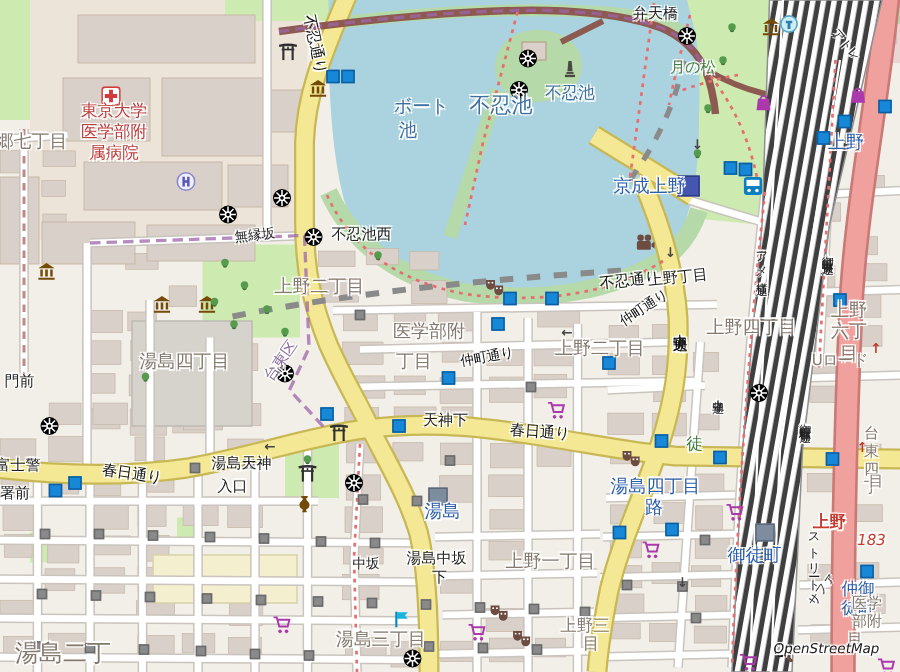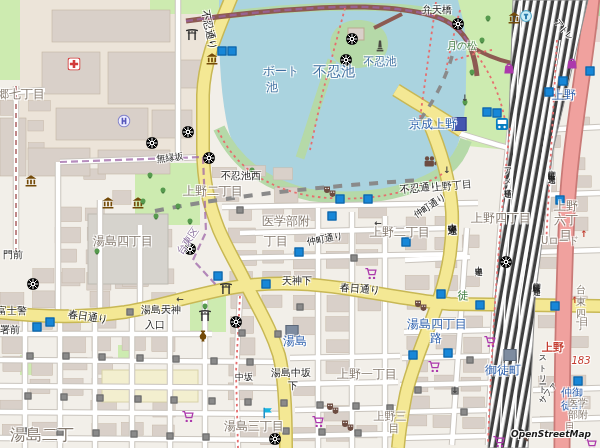--- a/index.html
+++ b/index.html
@@ -14,21 +14,21 @@
   .lbl.area{color:#84796e;}
   .lbl.station{color:#2b5fad;}
   .lbl.water{color:#3f6fa0;}
   .lbl.name{color:#222;}
   .lbl.road{color:#111;font-size:9px;}
   .lbl.hospital{color:#bd3b3b;font-size:11px;line-height:1.25;}
   .lbl.admin{color:#8a6f9e;}
   .lbl.green{color:#3f7d3f;}
   .lbl.red{color:#c43b2f;font-weight:bold;}
   .lbl.route{color:#c43b2f;font-style:italic;}
-  .lbl.attr{color:#1a1a1a;font-weight:bold;font-style:italic;font-size:9px;}
+  .lbl.attr{color:#1a1a1a;font-weight:normal;font-style:italic;font-size:9px;}
   .lbl.v{writing-mode:vertical-rl;text-orientation:upright;letter-spacing:1px;}
   .icon{position:absolute;width:13px;height:13px;transform:translate(-50%,-50%);}
   .icon svg{width:100%;height:100%;position:static;}
   .sq{position:absolute;transform:translate(-50%,-50%);}
   .sq.blue{width:7px;height:7px;background:#1787d8;border:1px solid #0e5e9e;}
   .sq.gray{width:5px;height:5px;background:#8a8a8a;border:1px solid #6b6b6b;}
   .sq.navy{width:13px;height:12px;background:#4456b0;border:1px solid #2e3c86;}
   .sq.slate{width:11px;height:10px;background:#7e8ca0;border:1px solid #5d6878;}
   .tree{position:absolute;width:5px;height:5px;border-radius:50%;background:#569a4e;
         transform:translate(-50%,-50%);box-shadow:0 2px 0 -1px #3e7038;}
@@ -730,23 +730,26 @@
       <div class="arrow" style="color: rgb(68, 68, 68); left: 180px; top: 299px;">←</div>
       <div class="arrow" style="color: rgb(68, 68, 68); left: 447px; top: 170px;">↓</div>
       <div class="arrow" style="color: rgb(68, 68, 68); left: 378px; top: 223px;">←</div>
       <div class="arrow" style="color: rgb(68, 68, 68); left: 455px; top: 390px;">↓</div>
       <div class="arrow" style="color: rgb(68, 68, 68); left: 465px; top: 98px;">↓</div>
       <div class="arrow" style="color: rgb(192, 57, 43); left: 584px; top: 234px;">↑</div>
       <div class="arrow" style="color: rgb(192, 57, 43); left: 570px; top: 414px;">↑</div>
       <div class="arrow" style="color: rgb(192, 57, 43); left: 575px; top: 300px;">↑</div>
     </div>
   <div id="labels">
+      <div class="lbl hospital" style="left: 76px; top: 88px; transform: translate(-50%, -50%);">東京大学
+医学部附
+属病院</div>
       <div class="lbl area" style="left: 21px; top: 94px; font-size: 12px; transform: translate(-50%, -50%);">郷七丁目</div>
       <div class="lbl name" style="left: 170px; top: 158px; font-size: 9px; transform: translate(-50%, -50%) rotate(-6deg);">無縁坂</div>
-      <div class="lbl name" style="left: 241px; top: 157px; transform: translate(-50%, -50%); margin-top: 19px;">不忍池西</div>
+      <div class="lbl name" style="left: 241px; top: 157px; transform: translate(-50%, -50%);">不忍池西</div>
       <div class="lbl area" style="left: 213px; top: 191px; font-size: 12px; transform: translate(-50%, -50%);">上野二丁目</div>
       <div class="lbl area" style="left: 286px; top: 221px; font-size: 12px; transform: translate(-50%, -50%);">医学部附</div>
       <div class="lbl area" style="left: 276px; top: 241px; font-size: 12px; transform: translate(-50%, -50%);">丁目</div>
       <div class="lbl admin" style="left: 188px; top: 241px; transform: translate(-50%, -50%) rotate(-55deg);">台東区</div>
       <div class="lbl area" style="left: 123px; top: 241px; font-size: 12px; transform: translate(-50%, -50%);">湯島四丁目</div>
       <div class="lbl name" style="left: 13px; top: 255px; transform: translate(-50%, -50%);">門前</div>
       <div class="lbl area" style="left: 400px; top: 232px; font-size: 12px; transform: translate(-50%, -50%);">上野二丁目</div>
       <div class="lbl area" style="left: 501px; top: 218px; font-size: 12px; transform: translate(-50%, -50%);">上野四丁目</div>
       <div class="lbl area" style="left: 566px; top: 221px; font-size: 12px; transform: translate(-50%, -50%);">上野六丁目</div>
       <div class="lbl area" style="left: 560px; top: 241px; transform: translate(-50%, -50%);">Uロード</div>

